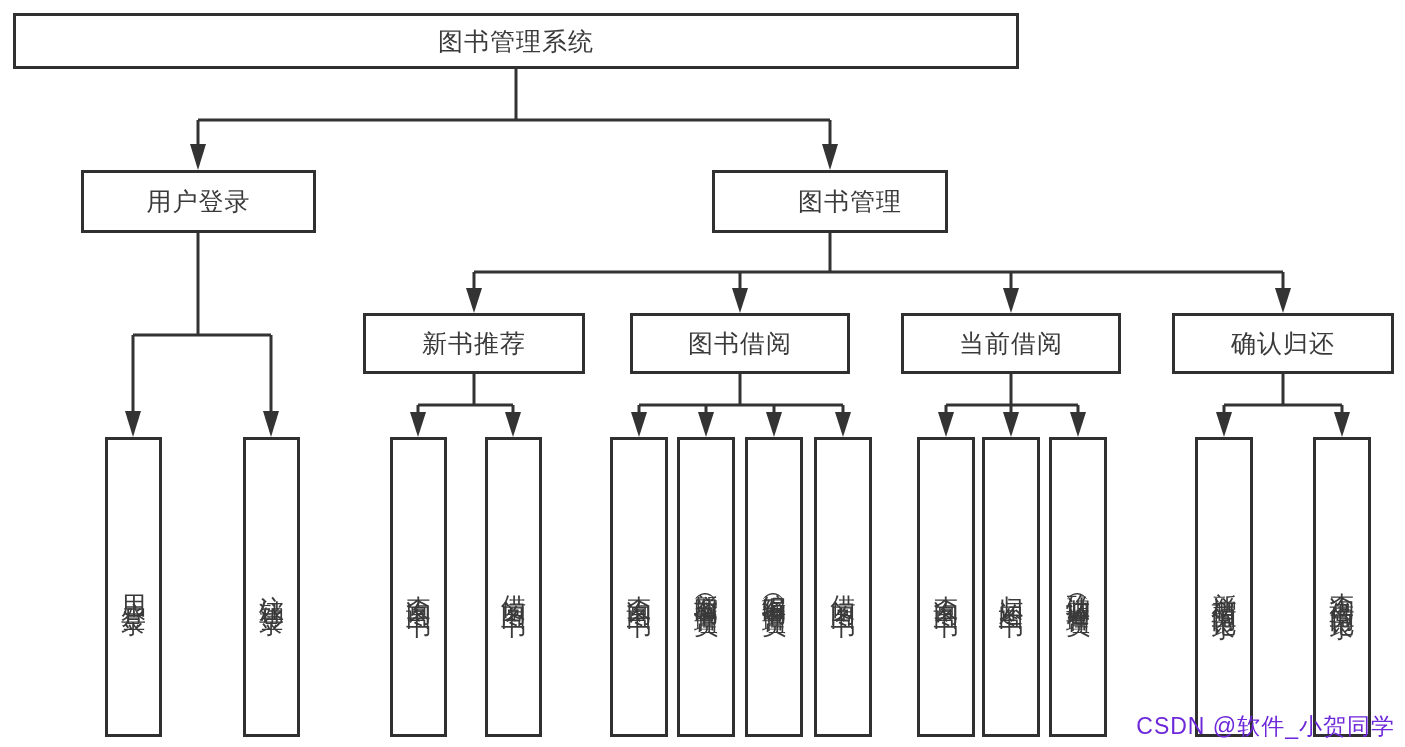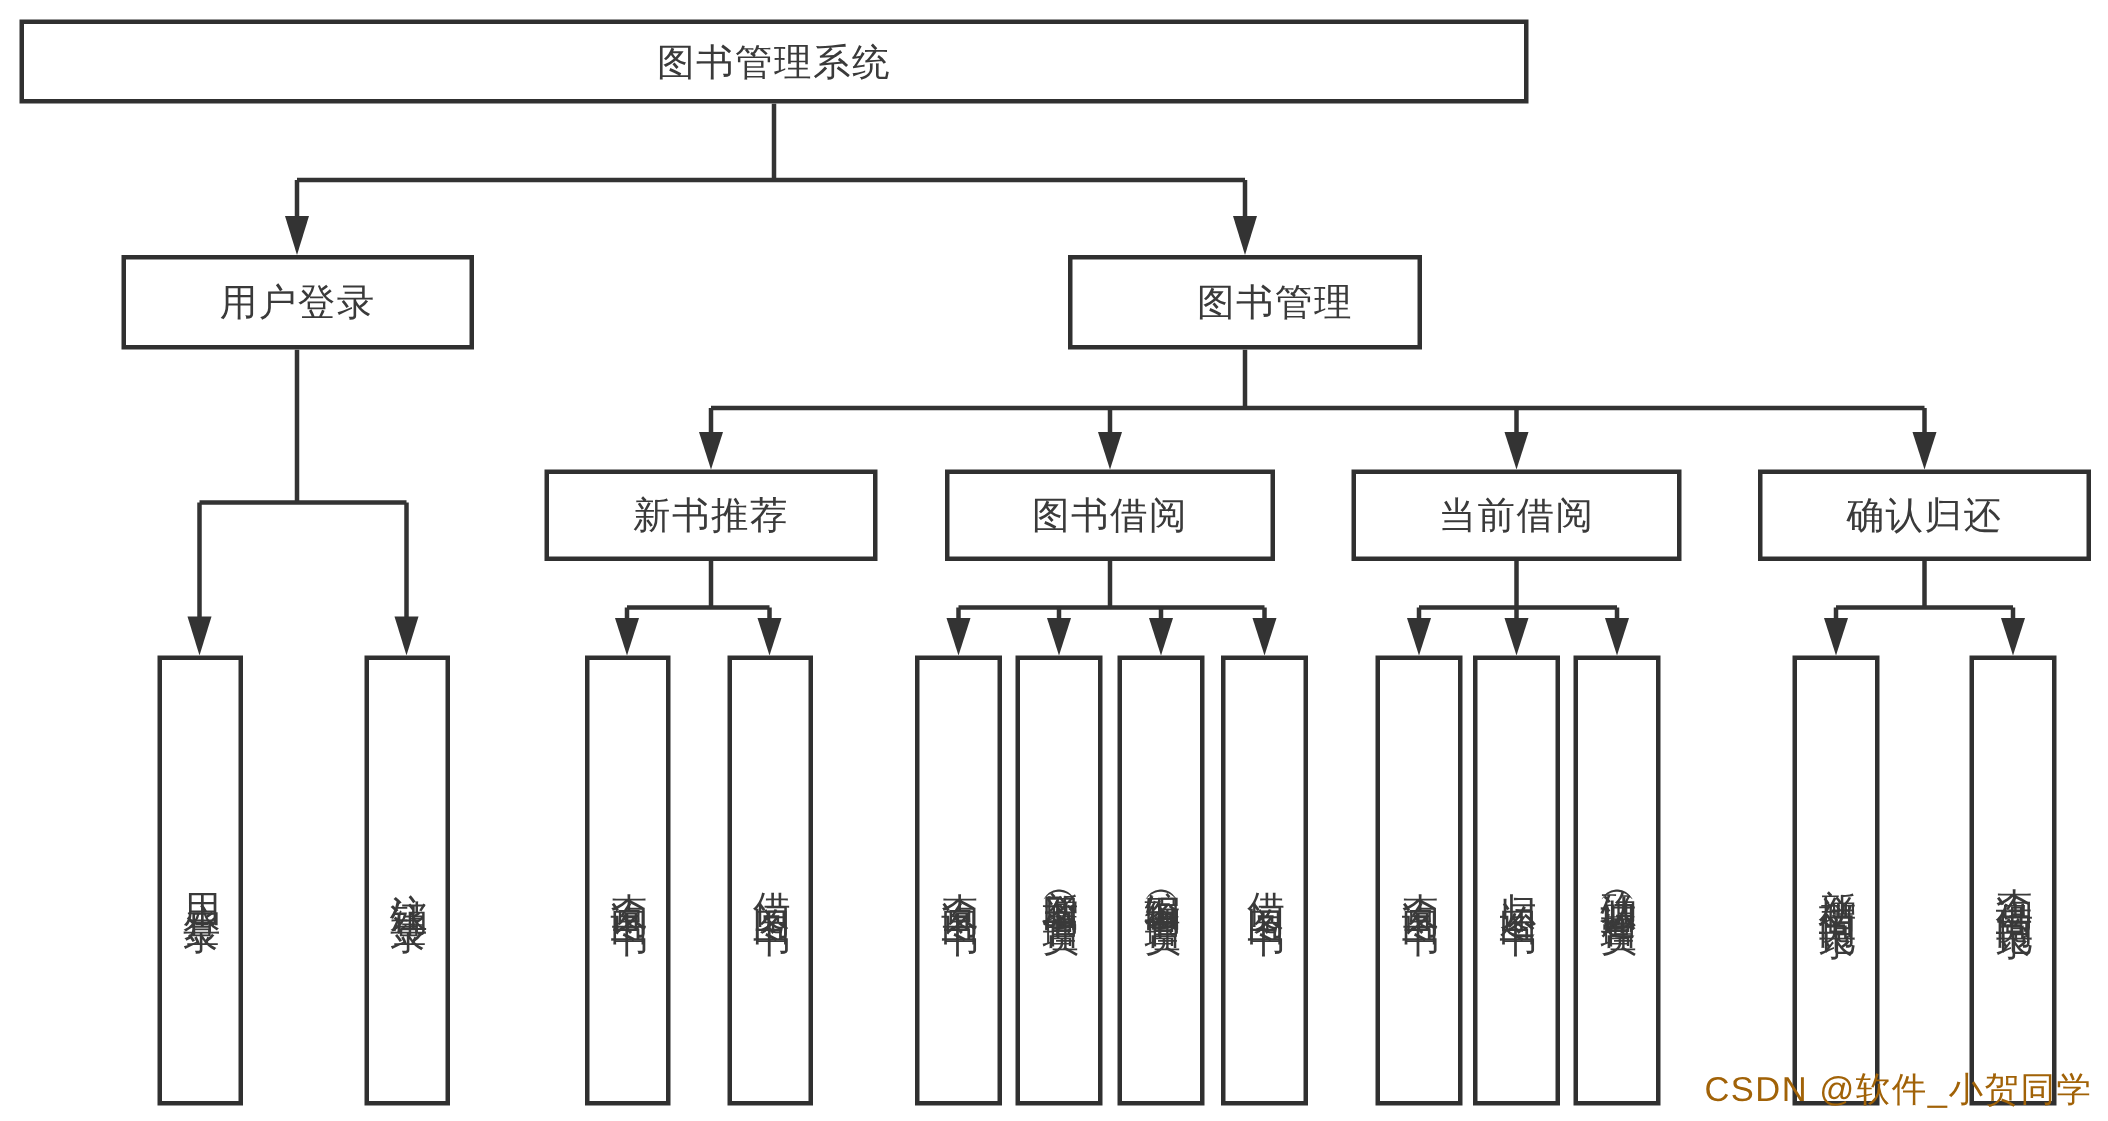--- a/index.html
+++ b/index.html
@@ -52,21 +52,21 @@
   #n-cb-query   { left: 917px;  width: 58px; }
   #n-cb-return  { left: 982px;  width: 58px; }
   #n-cb-confirm { left: 1049px; width: 58px; }
   #n-br-add     { left: 1195px; width: 58px; }
   #n-br-query   { left: 1313px; width: 58px; }
   #watermark {
     position: absolute;
     right: 10px;
     top: 711px;
     font-size: 23px;
-    color: #a16207;
+    color: #6d28d9;
     white-space: nowrap;
     letter-spacing: 1px;
   }
 </style>
 </head>
 <body>
 
 <div id="canvas">
 
   <svg id="wires" viewBox="0 0 1405 747" xmlns="http://www.w3.org/2000/svg">

